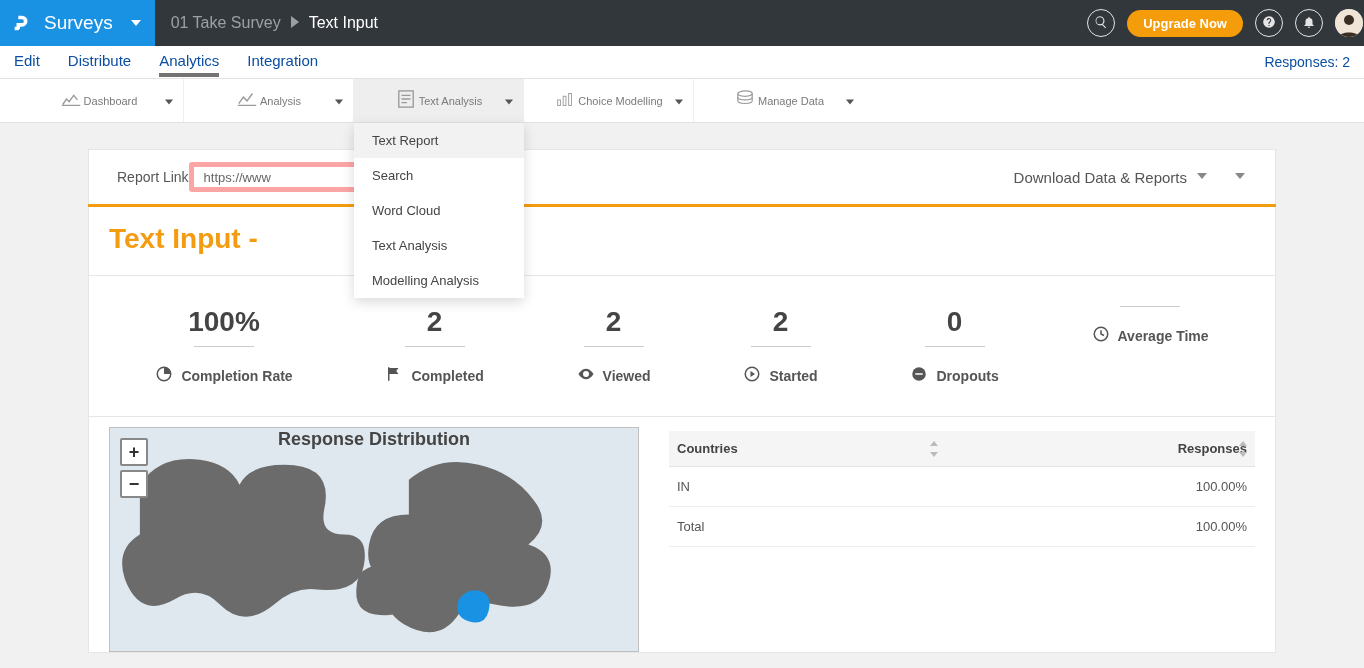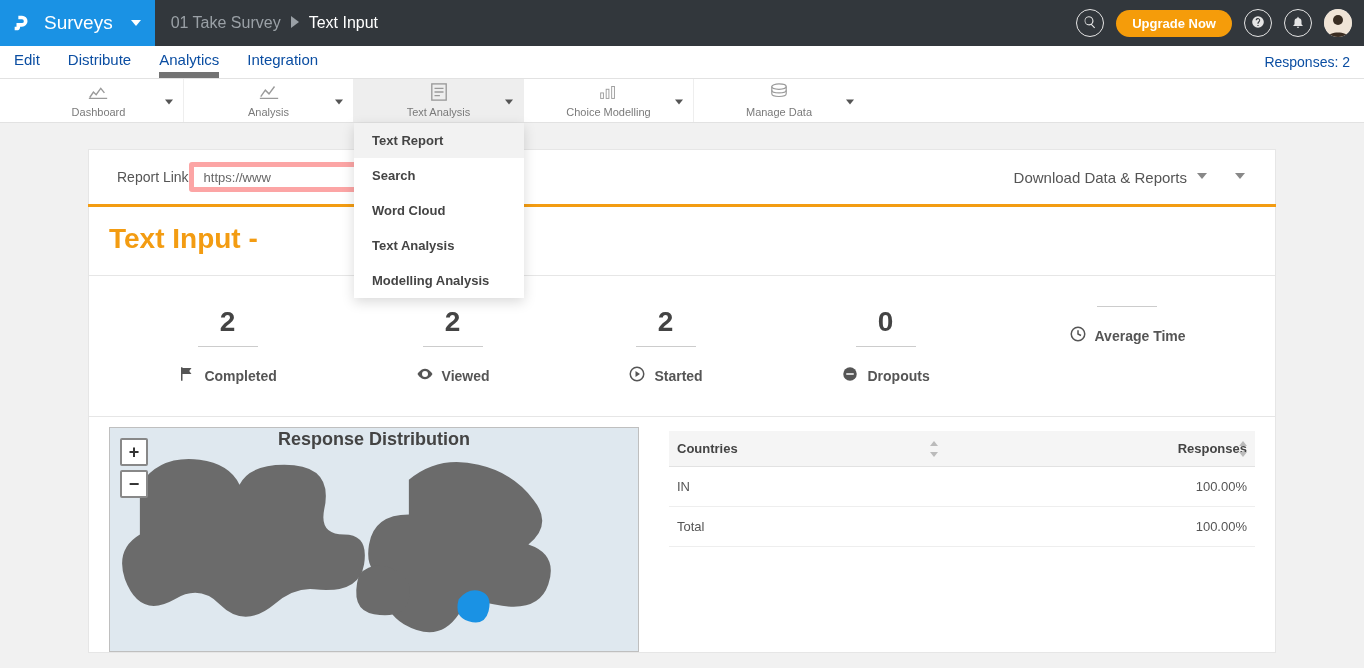--- a/index.html
+++ b/index.html
@@ -43,21 +43,21 @@
     padding-left: 16px;
     gap: 10px;
     font-size: 16px;
   }
   .breadcrumb .crumb-dim { color: #9aa0a6; }
   .breadcrumb .crumb-sep svg { width: 8px; height: 12px; }
   .breadcrumb .crumb-active { color: #fff; }
   .topbar-spacer { flex: 1; }
   .topbar-actions {
     display: flex; align-items: center; gap: 12px;
-    padding-right: 12px;
+    padding-right: 1px;
   }
   .circle-btn {
     width: 28px; height: 28px; border-radius: 50%;
     border: 1px solid #e5e5e5;
     display: flex; align-items: center; justify-content: center;
     background: transparent;
     cursor: pointer;
   }
   .circle-btn svg { width: 14px; height: 14px; fill: #e5e5e5; }
   .upgrade-btn {
@@ -87,21 +87,21 @@
     border-bottom: 1px solid #e2e2e2;
     padding: 0 14px;
   }
   .navtabs { display: flex; gap: 28px; }
   .navtab {
     color: #0b4ea2;
     font-size: 15px;
     cursor: pointer;
     padding: 4px 0;
   }
-  .navtab.active { border-bottom: 6px solid #737373; }
+  .navtab.active { border-bottom: 4px solid #737373; }
   .nav-spacer { flex: 1; }
   .responses-count {
     color: #0b4ea2;
     font-size: 14px;
   }
 
   
   .toolrow {
     display: flex;
     align-items: stretch;
@@ -116,37 +116,36 @@
     display: flex;
     align-items: center;
     justify-content: center;
     gap: 6px;
     border-right: 1px solid #eee;
     position: relative;
     cursor: pointer;
   }
   .tool.active { background: #eeeeee; }
   .tool .tool-body {
-    display: flex; flex-direction: column; align-items: center; gap: 2px;
+    display: flex; flex-direction: row; align-items: center; gap: 2px;
   }
   .tool .tool-body svg { width: 22px; height: 18px; fill: #9a9a9a; }
   .tool .tool-label { font-size: 11px; color: #7a7a7a; }
   .tool .tool-caret { position: absolute; right: 10px; }
   .tool .tool-caret svg { width: 8px; height: 8px; fill: #555; }
 
   
   .dropdown {
     position: absolute;
     top: 44px;
     left: 354px;   
     width: 170px;
     background: #fff;
     box-shadow: 0 4px 12px rgba(0,0,0,0.15);
     z-index: 50;
-    font-weight: bold;
   }
   .dropdown-item {
     padding: 10px 18px;
     font-size: 13px;
     color: #444;
     cursor: pointer;
   }
   .dropdown-item.hover { background: #f2f2f2; }
 
   
@@ -488,20 +487,31 @@
     </div>
   </div>
 
   <div class="orange-line"></div>
 
   <div class="card title-card">
     <span class="title-text">Text Input - </span>
   </div>
 
   <div class="card stats-card">
+    <div class="stat">
+      <div class="stat-value">100%</div>
+      <div class="stat-line"></div>
+      <div class="stat-row">
+        <span><svg viewBox="0 0 24 24">
+              <circle cx="12" cy="12" r="9" fill="none" stroke="#555" stroke-width="2"></circle>
+              <path d="M12 3a9 9 0 019 9h-9V3z" fill="#555"></path>
+            </svg></span>
+        <span class="stat-label">Completion Rate</span>
+      </div>
+    </div>
     <div class="stat">
       <div class="stat-value">2</div>
       <div class="stat-line"></div>
       <div class="stat-row">
         <span><svg viewBox="0 0 24 24">
               <path d="M4 3h2v18H4zM6 4h12l-3 4 3 4H6z"></path>
             </svg></span>
         <span class="stat-label">Completed</span>
       </div>
     </div>

